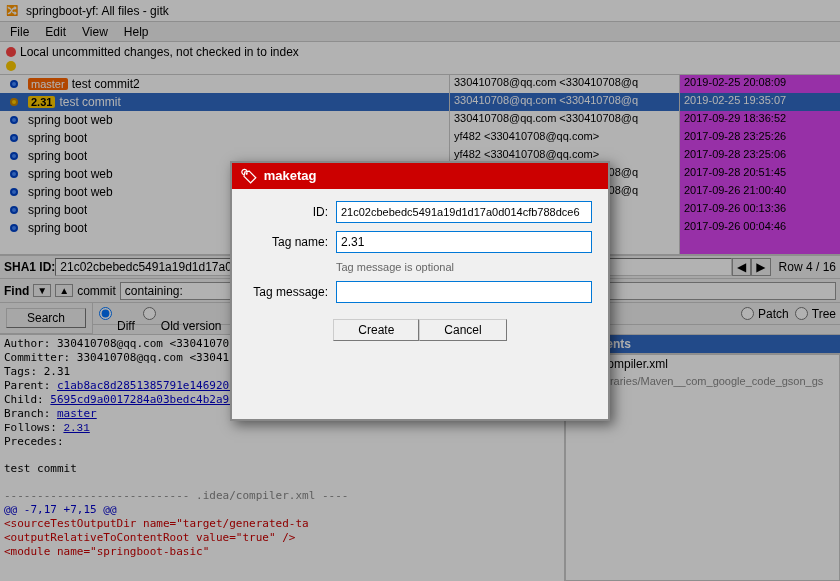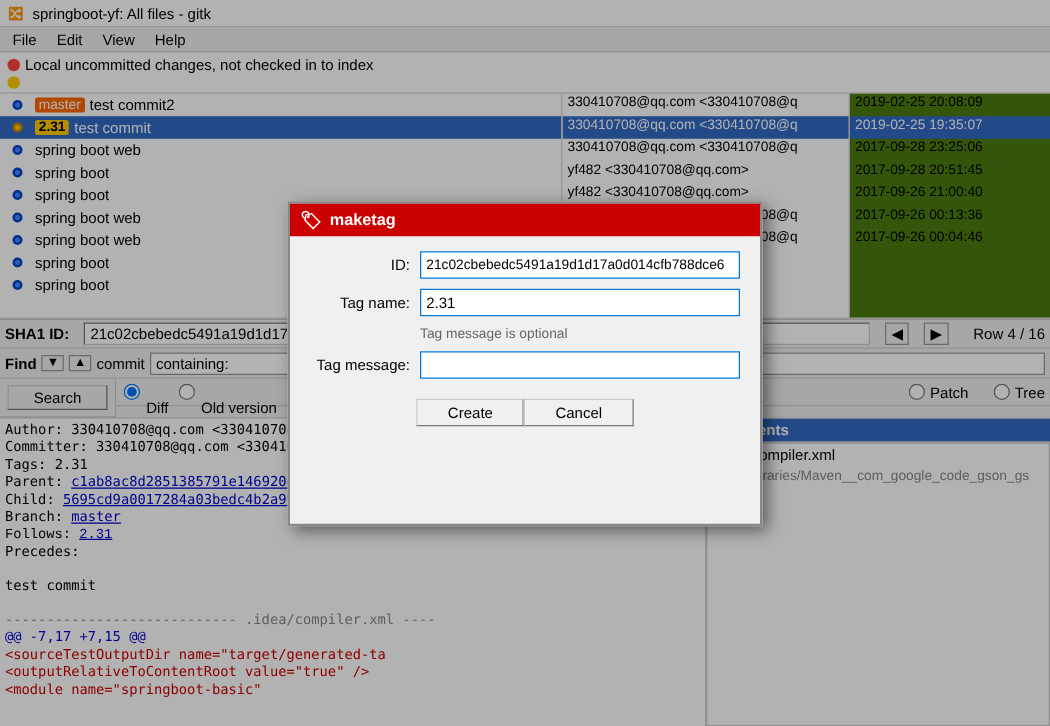--- a/index.html
+++ b/index.html
@@ -140,41 +140,41 @@
 
     
     .commit-author-col {
       width: 230px;
       background: #fff;
       border-right: 1px solid #ccc;
       overflow: hidden;
     }
     .commit-date-col {
       width: 160px;
-      background: #4d7c0f;
+      background: #d946ef;
     }
 
     .commit-cell {
       height: 18px;
       padding: 1px 4px;
       white-space: nowrap;
       overflow: hidden;
       text-overflow: ellipsis;
       font-size: 11px;
     }
     .commit-cell.selected { background: #316ac5; color: white; }
 
     
     .sha-row {
       background: #f0f0f0;
       border-top: 1px solid #ccc;
       border-bottom: 1px solid #ccc;
       display: flex;
       align-items: center;
-      gap: 12px;
+      gap: 0;
       padding: 2px 4px;
       height: 24px;
     }
     .sha-label { font-weight: bold; font-size: 12px; }
     .sha-value {
       background: #fff;
       border: 1px inset #ccc;
       padding: 1px 4px;
       font-size: 12px;
       flex: 1;
@@ -503,20 +503,22 @@
         <div class="commit-cell">yf482 &lt;330410708@qq.com&gt;</div>
         <div class="commit-cell">330410708@qq.com &lt;330410708@q</div>
         <div class="commit-cell">330410708@qq.com &lt;330410708@q</div>
         <div class="commit-cell">yf482 &lt;330410708@qq.com&gt;</div>
         <div class="commit-cell">yf482 &lt;330410708@qq.com&gt;</div>
       </div>
 
     <div class="commit-date-col" id="commit-date-col">
     <div class="commit-cell">2019-02-25 20:08:09</div>
         <div class="commit-cell selected">2019-02-25 19:35:07</div>
+        <div class="commit-cell">2017-09-29 18:36:52</div>
+        <div class="commit-cell">2017-09-28 23:25:26</div>
         <div class="commit-cell">2017-09-28 23:25:06</div>
         <div class="commit-cell">2017-09-28 20:51:45</div>
         <div class="commit-cell">2017-09-26 21:00:40</div>
         <div class="commit-cell">2017-09-26 00:13:36</div>
         <div class="commit-cell">2017-09-26 00:04:46</div>
       </div>
   </div>
 
   <div class="sha-row">
     <span class="sha-label">SHA1 ID:</span>
@@ -564,21 +566,21 @@
         <input type="radio" name="viewtype" style="">
         <span class="radio-label">New version</span>
       </label>
       <span>Lines of context:</span>
       <input type="number" value="3" style="width: 40px; border: 1px solid rgb(153, 153, 153); height: 18px; font-size: 12px;">
       <label style="display:flex; align-items:center; gap:2px;">
         <input type="checkbox" style="">
         <span>Ignore space change</span>
       </label>
 
-      <div style="margin-left:auto; display:flex; gap:18px; align-items:flex-end;">
+      <div style="margin-left:auto; display:flex; gap:4px; align-items:flex-end;">
         <label style="display:flex;align-items:center;gap:2px;">
           <input type="radio" name="righttab" style="">
           <span>Patch</span>
         </label>
         <label style="display:flex;align-items:center;gap:2px;">
           <input type="radio" name="righttab" style="">
           <span>Tree</span>
         </label>
       </div>
     </div>

